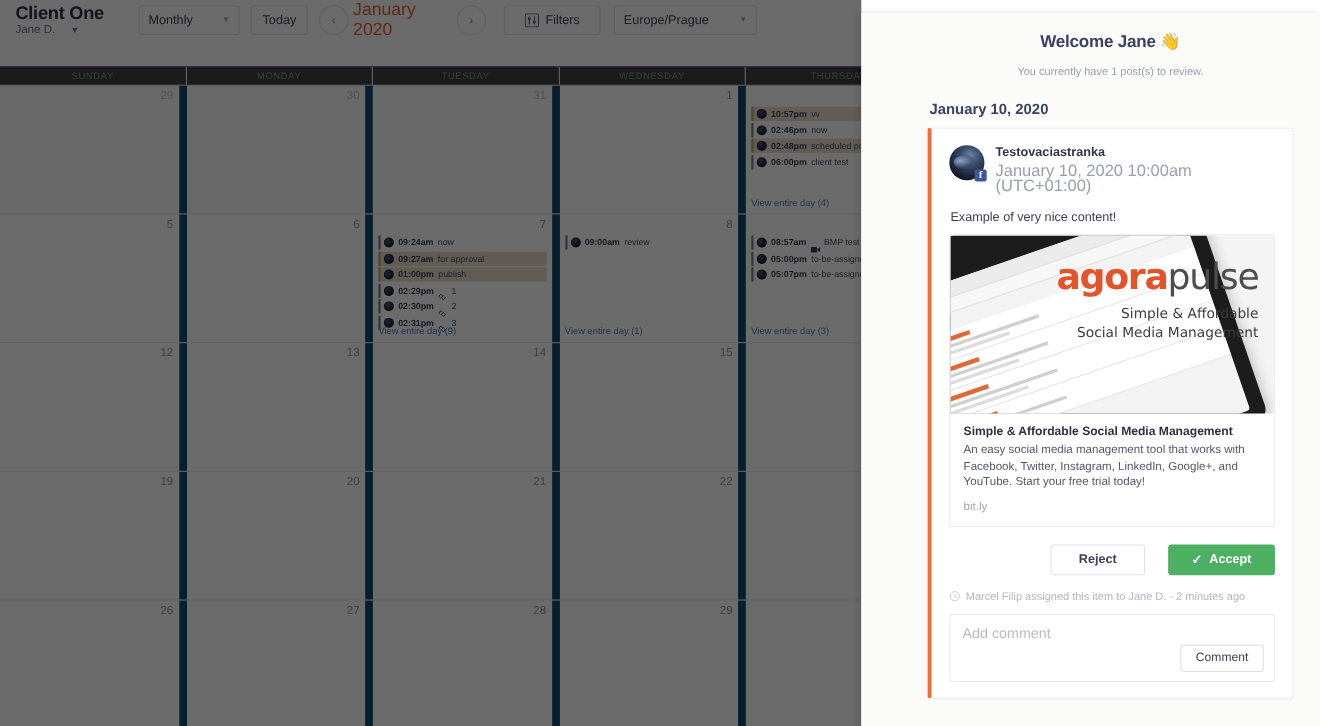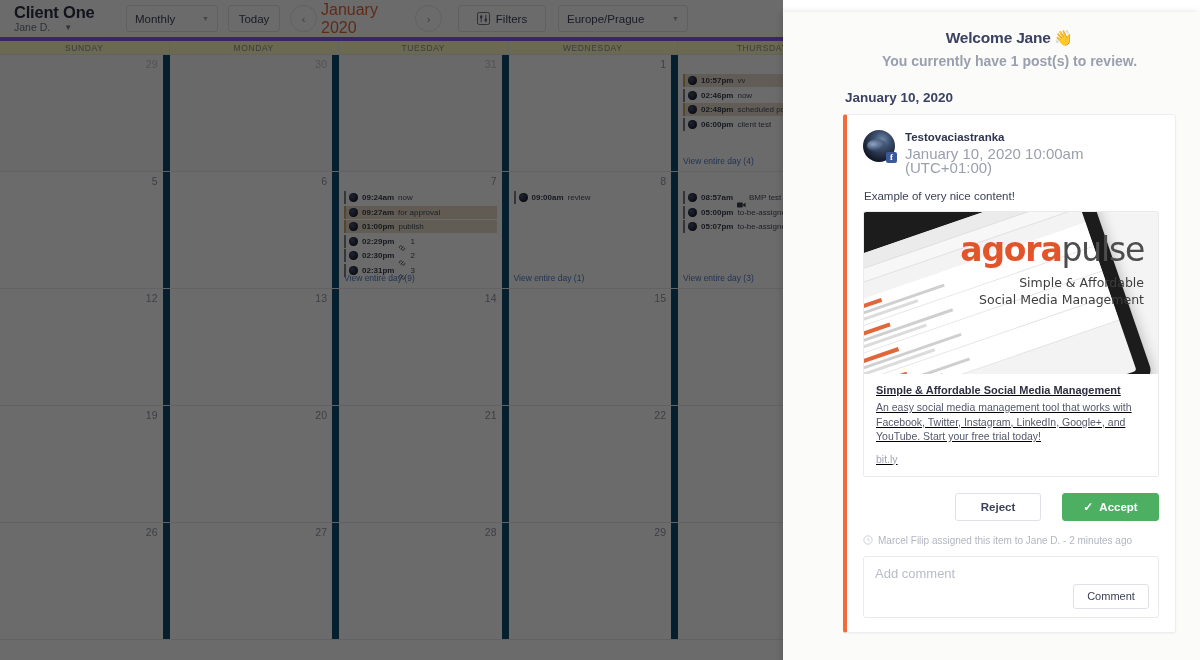--- a/index.html
+++ b/index.html
@@ -51,22 +51,23 @@
   .tb-arrow2 { width: 27px; border-radius: 50%; color: #8b90a0; font-size: 11px; margin-left: 4px; }
   .tb-filters { width: 88px; margin-left: 16px; gap: 6px; }
   .tb-tz { width: 130px; padding: 0 8px; justify-content: space-between; margin-left: 12px; }
   .caret-tb { font-size: 7px; color: #a0a4b2; }
   .filter-ico { display:inline-block; width: 13px; height: 13px; position: relative; }
   .filter-ico svg { display:block; }
 
   
   .dow-row {
     display: grid; grid-template-columns: repeat(5, 169.5px) 1fr;
-    height: 18px; border-top: 4px solid #8b5cf6; border-bottom: 1px solid #e9eaee;
-    background: #fef9c3;
+    height: 18px; border-top: 1px solid #8b5cf6; border-bottom: 1px solid #e9eaee;
+    background: #404040;
+    margin-top: 23px;
   }
   .dow {
     font-size: 8.5px; color: #8a8f9c; letter-spacing: 0.6px;
     display: flex; align-items: center; justify-content: center;
     border-right: 1px solid #eeeff2;
   }
 
   
   .weeks { display: flex; flex-direction: column; }
   .week {
@@ -112,21 +113,21 @@
     background: #fbfbfa; z-index: 60;
     box-shadow: -2px 0 6px rgba(0,0,0,0.12);
     overflow: hidden;
     padding-left: 36px;
   }
   .panel-head { padding-top: 17px; text-align: center; }
   .welcome {
     font-size: 15.5px; font-weight: bold; color: #3a4161; letter-spacing: -0.2px;
   }
   .welcome .wave { font-size: 15px; }
-  .sub { font-size: 14px; color: #9a9fae; margin-top: 6px; font-weight: bold; }
+  .sub { font-size: 10px; color: #9a9fae; margin-top: 12px; }
 
   .date-head {
     font-size: 13.5px; font-weight: bold; color: #3a4161;
     margin: 21px 0 9px 26px;
   }
 
   .post-card {
     position: relative; margin: 0 24px 0 24px; background: #ffffff;
     border: 1px solid #edeef1; border-radius: 3px;
     border-left: 4px solid #f26b3a;
@@ -183,21 +184,21 @@
     font-family: "DejaVu Sans", sans-serif;
   }
   .logo-line { font-size: 33px; line-height: 36px; letter-spacing: -1.2px; }
   .logo-agora { color: #e2542a; font-weight: bold; }
   .logo-pulse { color: #4d4d4d; font-weight: normal; }
   .banner-tag {
     margin-top: 6px; font-size: 12.5px; color: #3d3d3d; line-height: 17px;
     font-family: "DejaVu Sans", sans-serif;
   }
 
-  .link-meta { padding: 10px 12px 11px 12px; background:#fff;text-decoration:underline; }
+  .link-meta { padding: 10px 12px 11px 12px; background:#fff; }
   .link-title { font-size: 11px; font-weight: bold; color: #2d3142; margin-bottom: 4px; }
   .link-desc { font-size: 10.5px; color: #53586b; line-height: 14.5px; }
   .link-domain { font-size: 10.5px; color: #a2a6b3; margin-top: 9px; }
 
   .actions { display: flex; justify-content: flex-end; gap: 21px; margin-top: 16px; }
   .btn {
     height: 28px; border-radius: 3px; font-size: 11.5px; cursor: pointer;
     display: flex; align-items: center; justify-content: center; gap: 6px;
   }
   .btn-reject { width: 86px; background: #fff; border: 1px solid #dfe1e7; color: #3c4157; font-weight: bold; }

